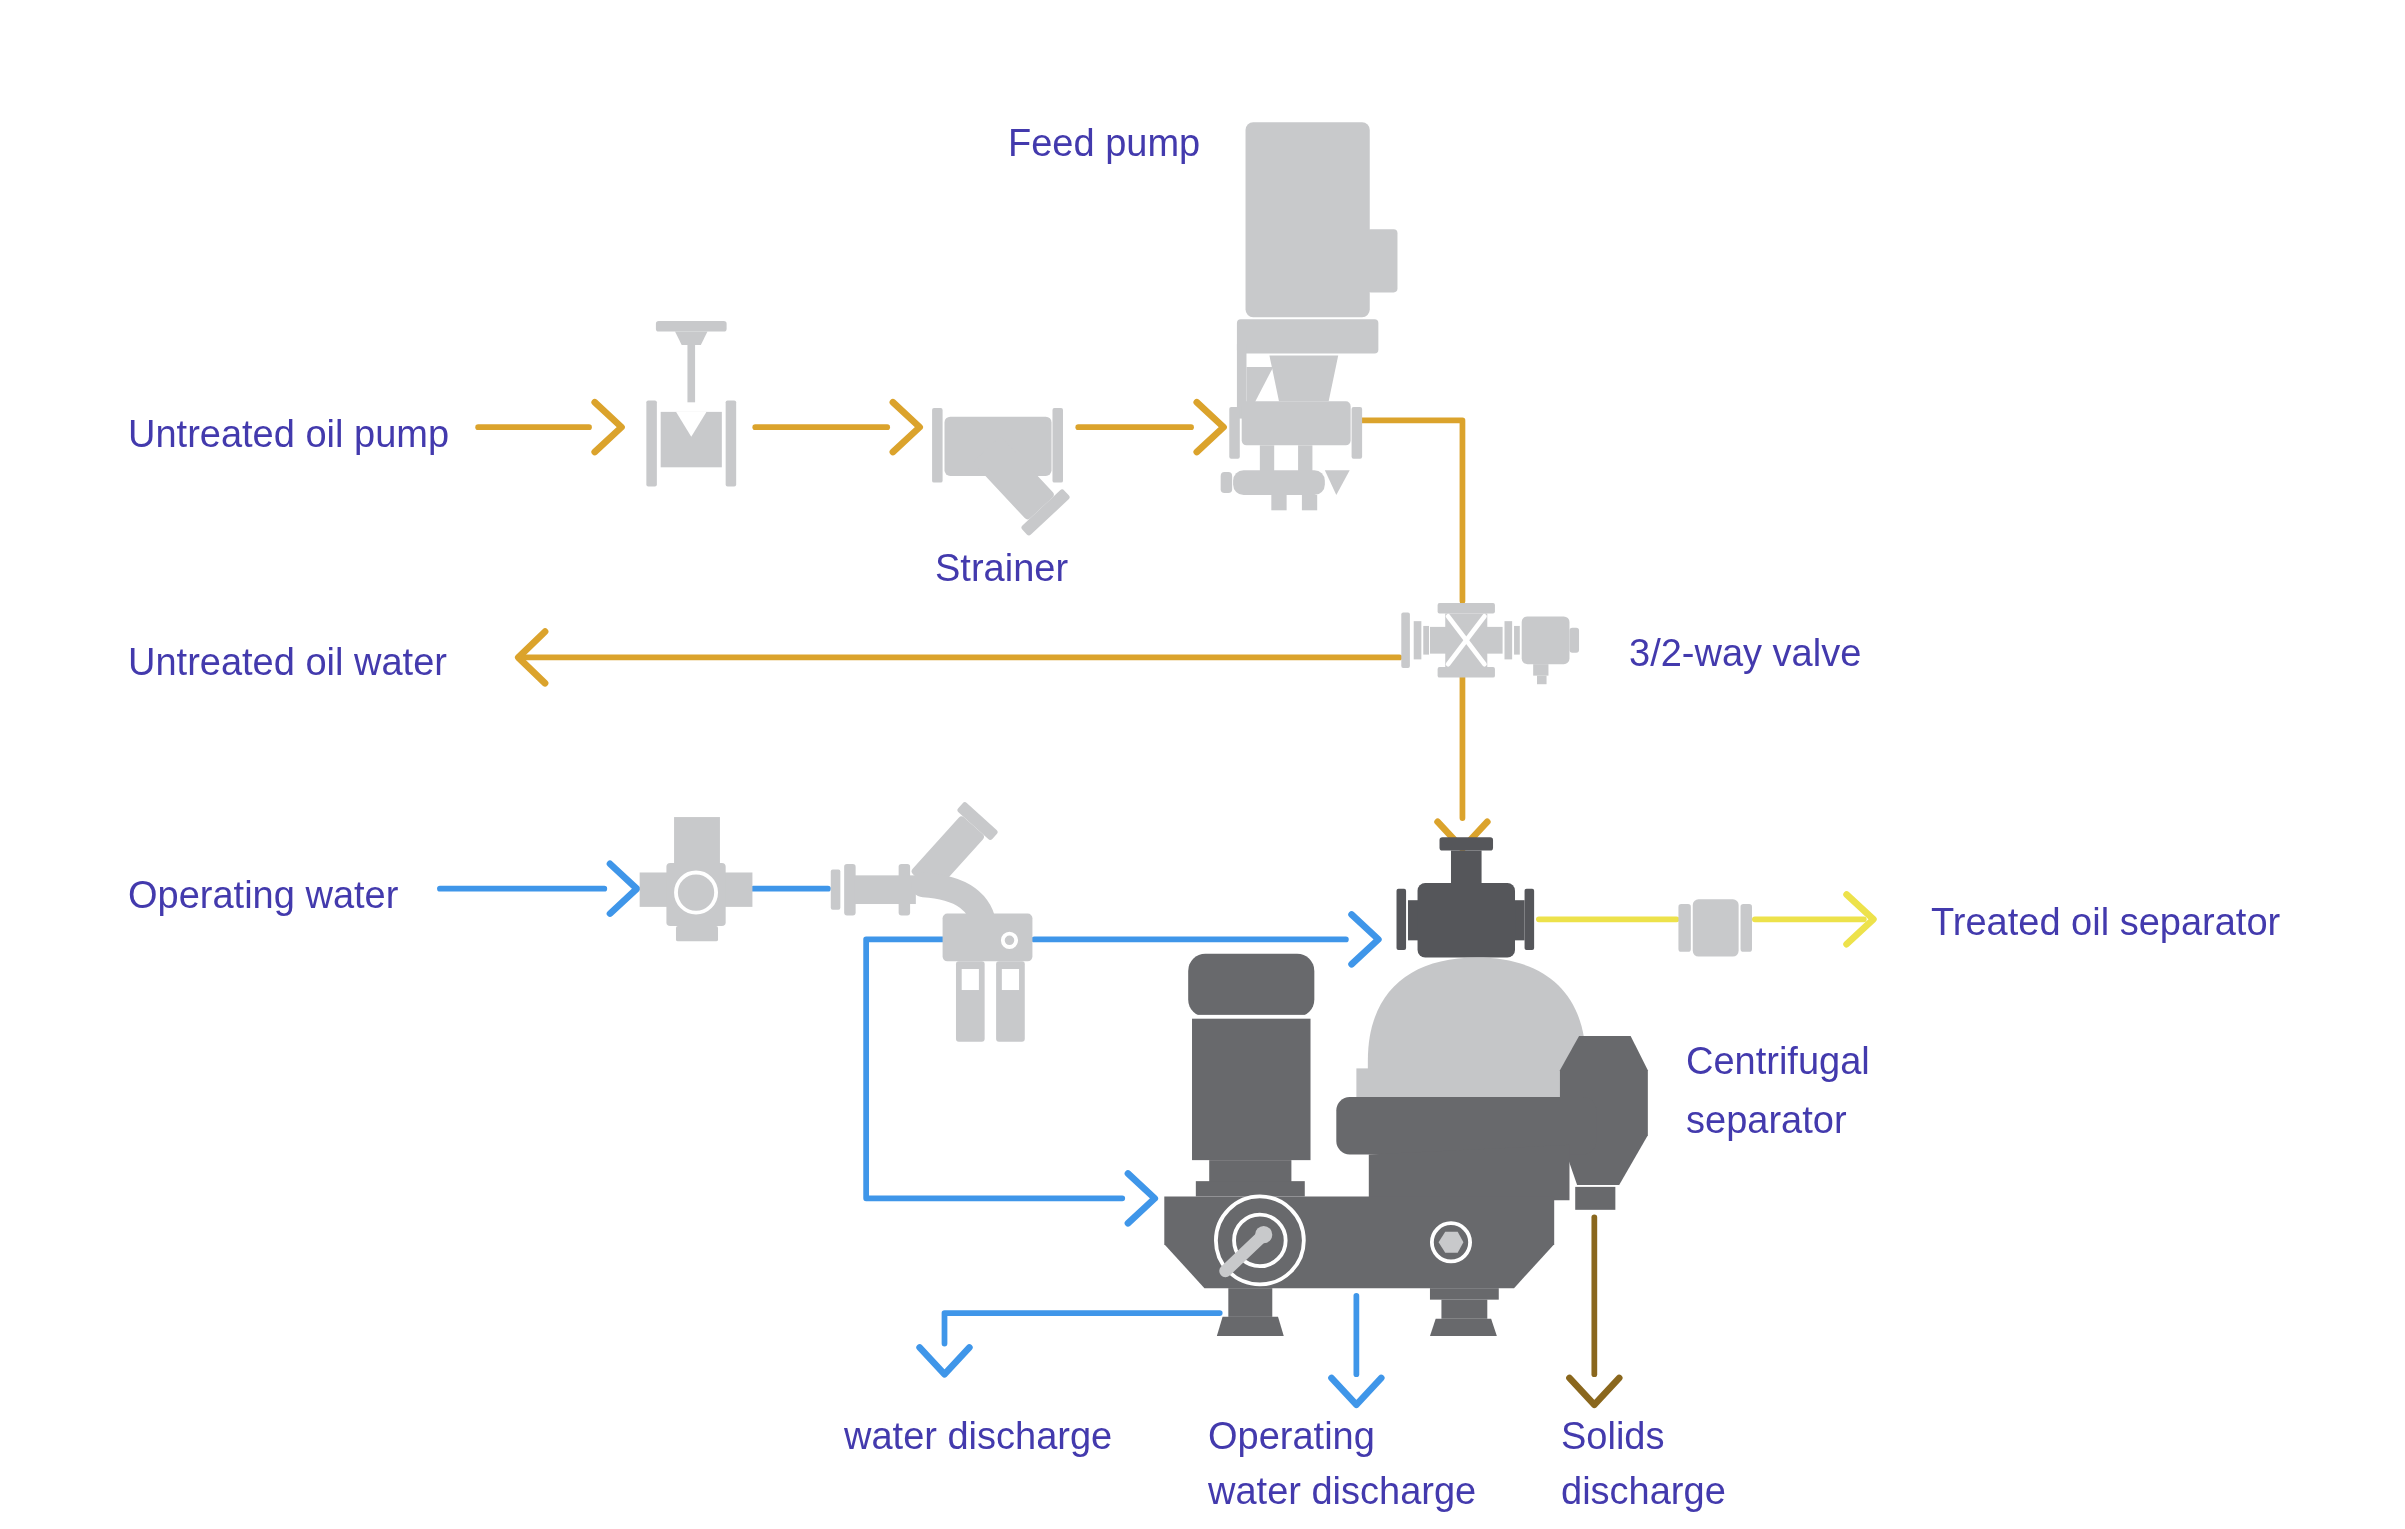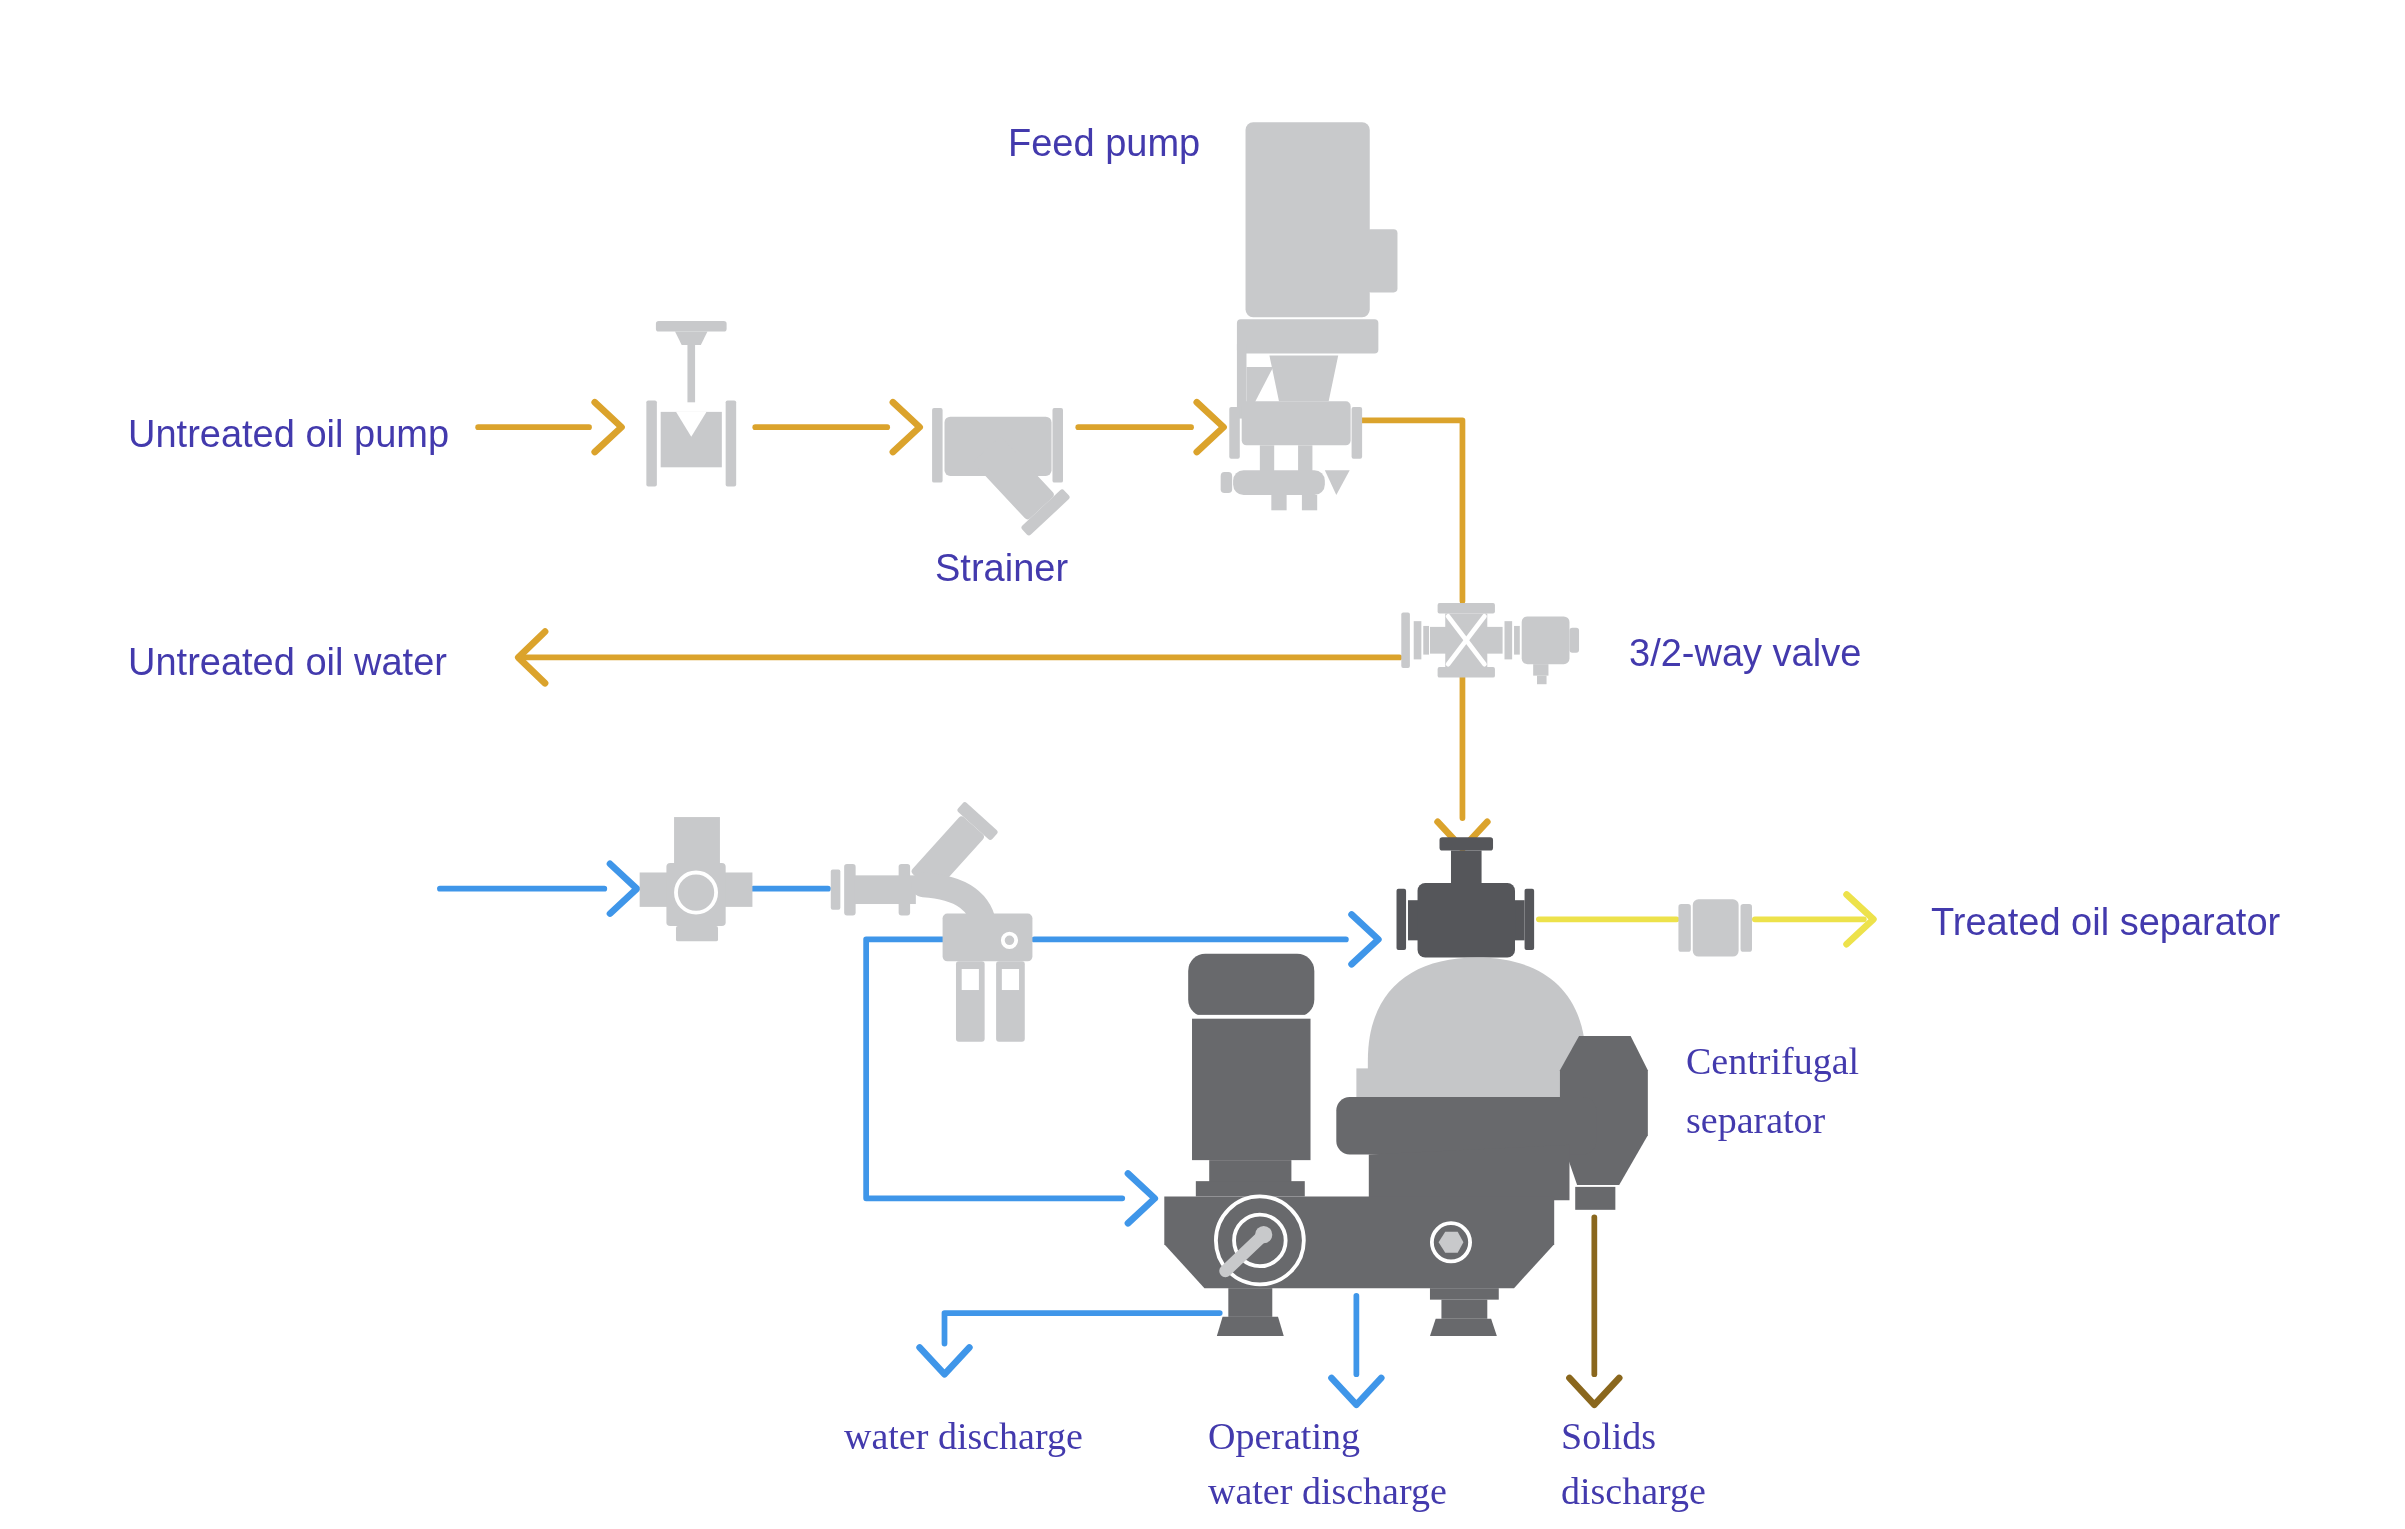--- a/index.html
+++ b/index.html
@@ -19,21 +19,21 @@
   .s-oil{stroke:var(--c-oil);} .s-treated{stroke:var(--c-treated);}
   .s-water{stroke:var(--c-water);} .s-solids{stroke:var(--c-solids);}
   .f-light{fill:var(--c-light);} .f-dark{fill:var(--c-dark);}
   .f-darker{fill:var(--c-darker);} .f-dome{fill:var(--c-dome);} .f-white{fill:#FFFFFF;}
   .s-white{stroke:#FFFFFF;stroke-width:4;fill:none;}
   .s-white5{stroke:#FFFFFF;stroke-width:5;fill:none;stroke-linecap:round;}
   .lbl{
     position:absolute; color:var(--c-label); font-size:38px; font-weight:500;
     line-height:55px; white-space:nowrap; letter-spacing:0px;
   }
-  .lbl span{display:block;font-family:Liberation Serif, serif;}
+  .lbl span{display:block;}
 </style>
 </head>
 <body>
 
 <div id="canvas">
 
   <svg id="flow-svg" viewBox="0 0 2517 1600">
 
     <path class="flow s-oil" d="M500 447 H616"></path>
     <polyline class="chev s-oil" points="622,421 650,447 622,473"></polyline>
@@ -204,20 +204,21 @@
       <rect class="f-light" x="1771" y="941" width="48" height="60" rx="6"></rect>
       <rect class="f-light" x="1821" y="946" width="12" height="50" rx="3"></rect>
     </g>
   </svg>
 
   <div class="lbl" style="left:1008px; top:116px;">Feed pump</div>
   <div class="lbl" style="left:128px; top:407px;">Untreated oil pump</div>
   <div class="lbl" style="left:935px; top:541px;">Strainer</div>
   <div class="lbl" style="left:128px; top:635px;">Untreated oil water</div>
   <div class="lbl" style="left:1629px; top:626px;text-align:center;">3/2-way valve</div>
+  <div class="lbl" style="left:128px; top:868px;">Operating water</div>
   <div class="lbl" style="left:1931px; top:895px;">Treated oil separator</div>
 
   <div class="lbl" style="left:1686px; top:1032px; line-height:59px;">
     <span>Centrifugal</span>
     <span>separator</span>
   </div>
 
   <div class="lbl" style="left:844px; top:1409px;">
     <span>water discharge</span>
   </div>

